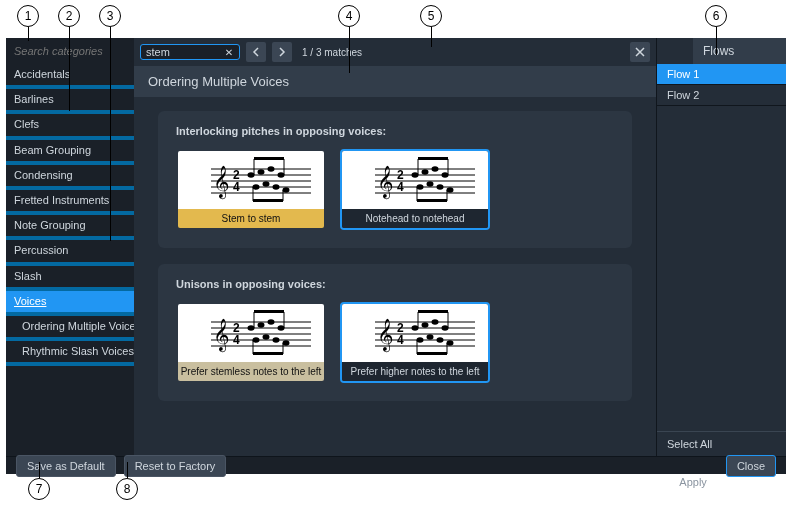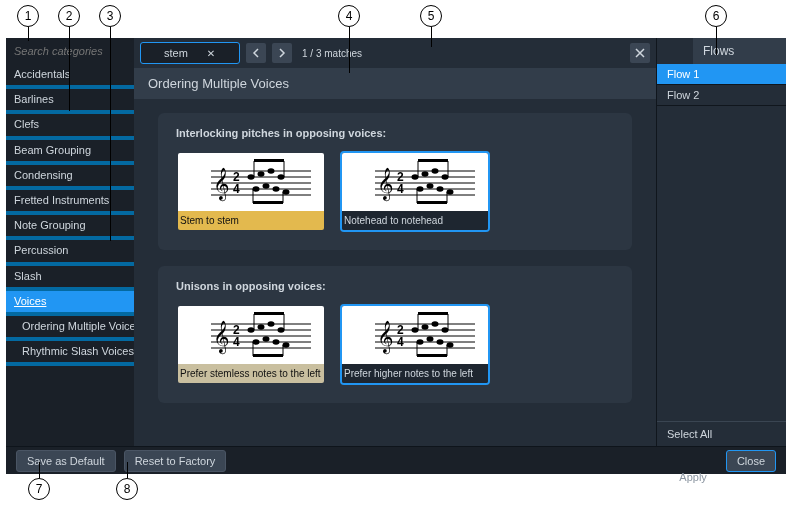--- a/index.html
+++ b/index.html
@@ -86,23 +86,23 @@
     align-items: center;
     gap: 6px;
     padding: 4px 6px;
   }
   .search-box {
     display: flex;
     align-items: center;
     background: var(--bg-input);
     border: 1px solid var(--accent);
     border-radius: 3px;
-    height: 22px;
+    height: 16px;
     width: 100px;
-    padding: 0 21px;
+    padding: 0 3px;
   }
   .search-box input {
     flex: 1;
     background: transparent;
     border: none;
     color: var(--text);
     font-size: 11px;
     outline: none;
     min-width: 0;
   }
@@ -161,20 +161,21 @@
   .opt-card.selected { border-color: var(--accent); }
   .opt-card.highlight .opt-label { background: var(--highlight-yellow); color:#111; }
   .opt-card.highlight2 .opt-label { background: var(--highlight-beige); color:#111; }
   .opt-img {
     height: 58px;
     background: #fff;
     display:flex; align-items:center; justify-content:center;
   }
   .opt-img svg { display:block; }
   .opt-label {
+    text-align:center;
     padding: 4px 2px;
     font-size: 10px;
     background: #1e2630;
     color: var(--text);
   }
   
   .flows {
     width: 130px;
     background: var(--bg-dark);
     border-left: 1px solid #10161d;
@@ -196,21 +197,21 @@
   .flow-item.selected { background: var(--accent); color:#fff; }
   .flows-spacer { flex:1; }
   .flows-footer {
     border-top: 1px solid var(--divider);
     padding: 6px 10px;
     font-size: 11px;
     cursor: pointer;
   }
   
   .footer {
-    height: 28px;
+    height: 18px;
     background: var(--bg-darkest);
     border-top: 1px solid #0e141b;
     display:flex; align-items:center;
     padding: 0 10px;
     gap: 8px;
   }
   .footer .spacer { flex:1; }
   .btn {
     background: var(--button-bg);
     border: 1px solid #4a5564;

